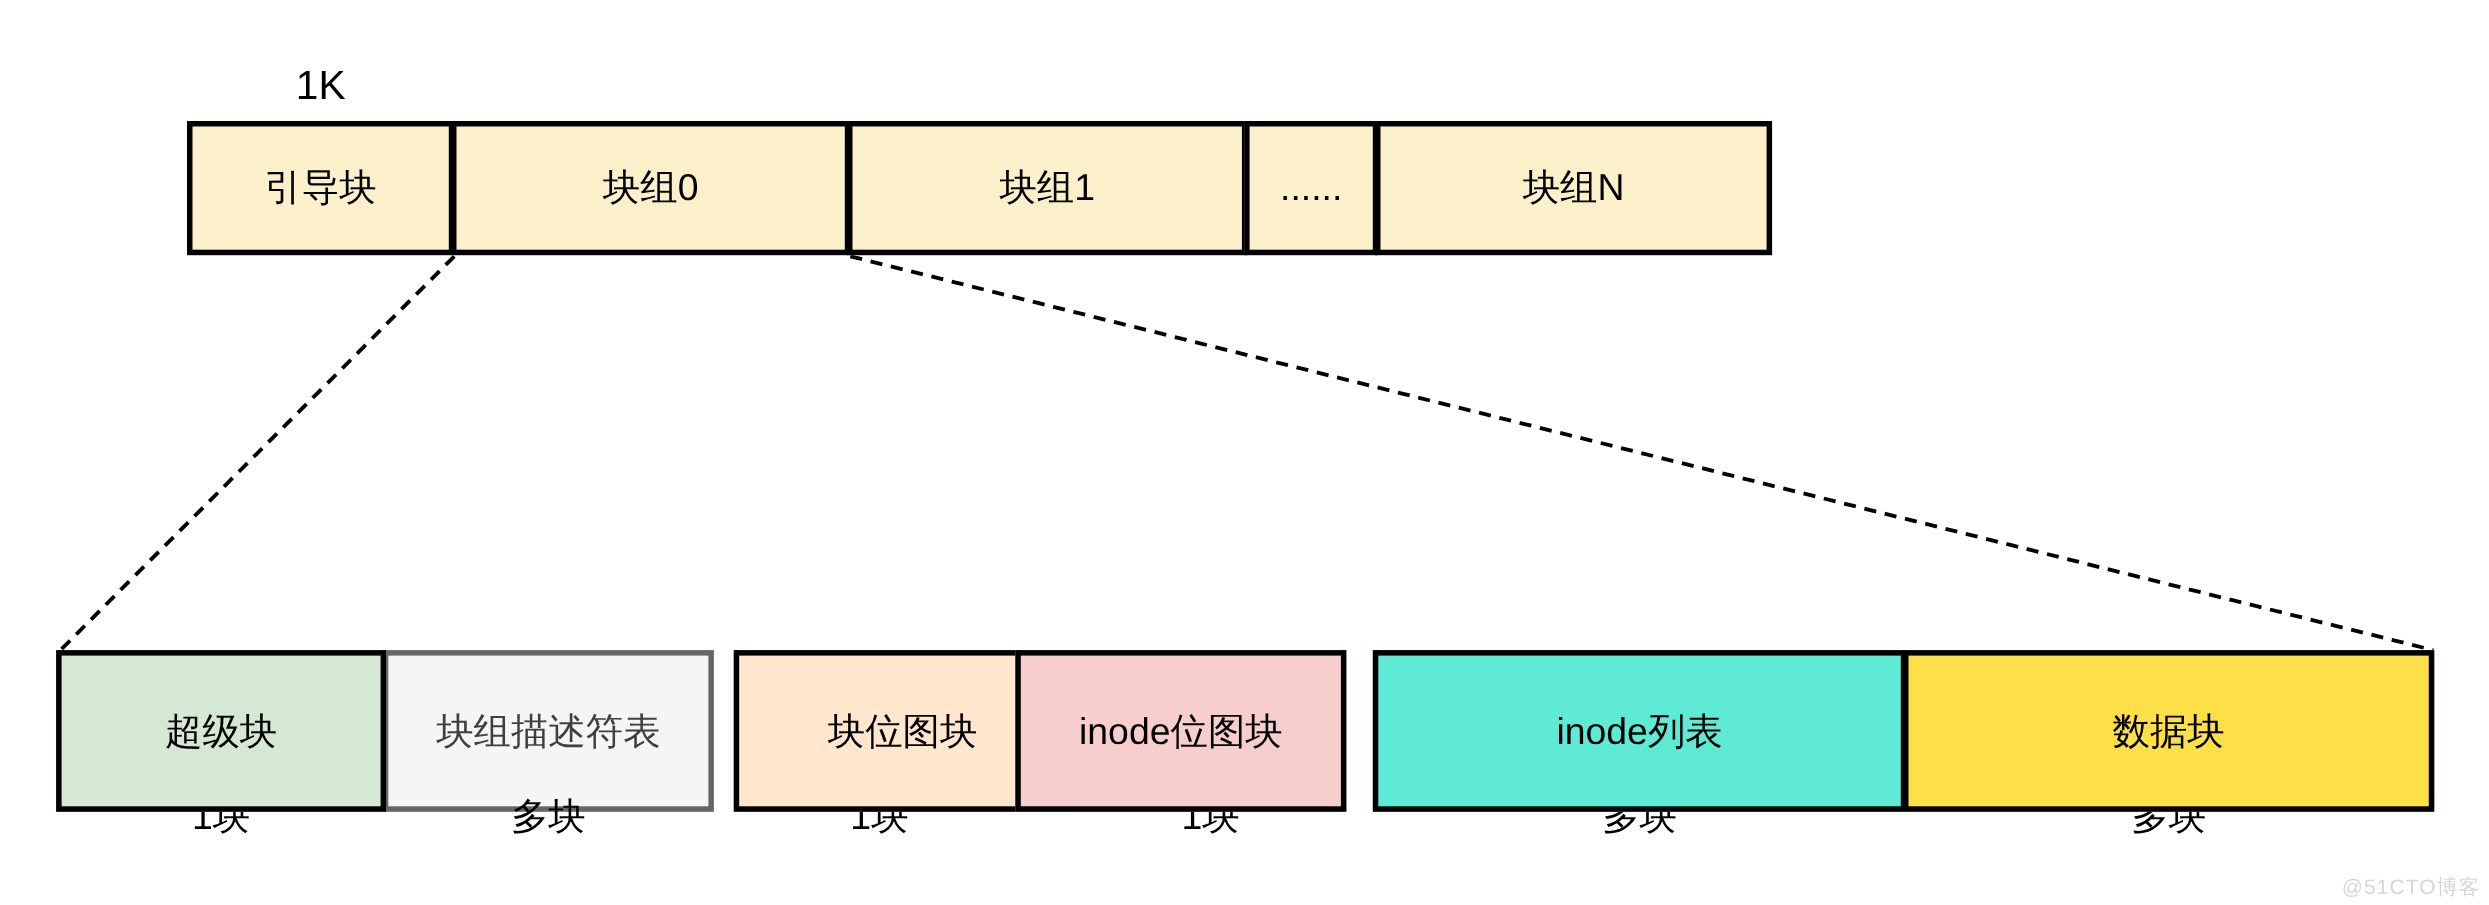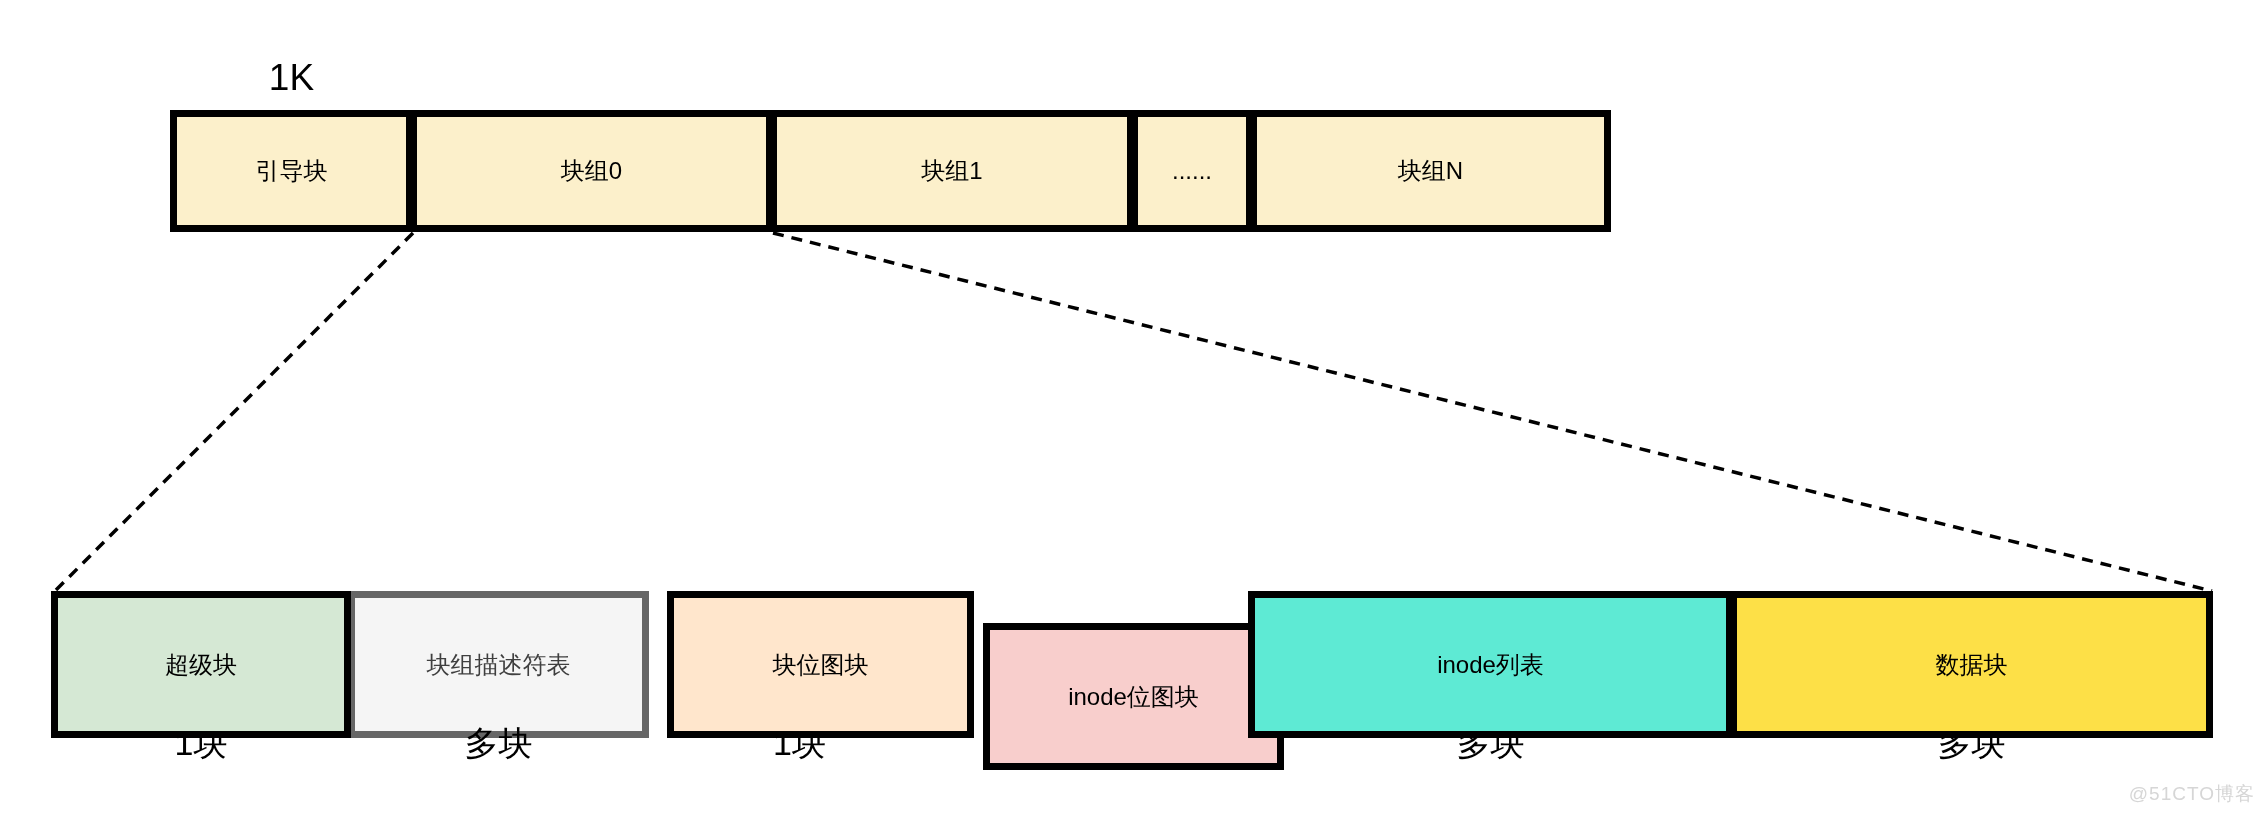--- a/index.html
+++ b/index.html
@@ -1,39 +1,39 @@
 <!DOCTYPE html>
 <html><head>
 <meta charset="utf-8">
 <style>
   html,body{margin:0;padding:0;background:#ffffff;}
   body{font-family:"Liberation Sans","DejaVu Sans",sans-serif;}
   #canvas{position:relative;width:2263px;height:823px;background:#ffffff;overflow:hidden;}
 
   .seg{
     position:absolute;top:0;height:100%;
-    box-sizing:border-box;border:7px solid #701a75;
+    box-sizing:border-box;border:5px solid #701a75;
     display:flex;align-items:center;justify-content:center;
-    font-size:24px;color:#000;white-space:nowrap;
+    font-size:34px;color:#000;white-space:nowrap;
   }
   #top-row{position:absolute;left:170px;top:110px;width:1444px;height:122px;}
   #bottom-row{position:absolute;left:51px;top:591px;width:2165px;height:147px;}
 
   #size-label{
     position:absolute;left:170px;top:56px;width:243px;height:44px;
     font-size:37px;color:#000;text-align:center;line-height:44px;
   }
   #count-labels{position:absolute;left:51px;top:718px;width:2165px;height:50px;}
   .count-label{
     position:absolute;top:0;height:50px;line-height:50px;
     text-align:center;font-size:34px;color:#000;white-space:nowrap;
   }
   #connector-svg{position:absolute;left:0;top:0;pointer-events:none;}
   #watermark{
-    position:absolute;right:8px;bottom:16px;
+    position:absolute;right:8px;bottom:3px;
     font-size:19px;color:#d6d6d6;letter-spacing:1px;
   }
 </style>
 </head>
 <body>
 
 <div id="canvas">
 
   <svg id="connector-svg" width="2263" height="823" viewBox="0 0 2263 823">
       <line x1="413" y1="233" x2="56" y2="590" stroke="#000000" stroke-width="3.5" stroke-dasharray="11 8"></line>
@@ -47,21 +47,21 @@
       <div class="seg" style="left: 240px; width: 363px; background: rgb(252, 240, 203); border-color: rgb(0, 0, 0); color: rgb(0, 0, 0); z-index: 1;">块组0</div>
       <div class="seg" style="left: 600px; width: 364px; background: rgb(252, 240, 203); border-color: rgb(0, 0, 0); color: rgb(0, 0, 0); z-index: 1;">块组1</div>
       <div class="seg" style="left: 961px; width: 122px; background: rgb(252, 240, 203); border-color: rgb(0, 0, 0); color: rgb(0, 0, 0); z-index: 1;">......</div>
       <div class="seg" style="left: 1080px; width: 361px; background: rgb(252, 240, 203); border-color: rgb(0, 0, 0); color: rgb(0, 0, 0); z-index: 1;">块组N</div>
     </div>
 
   <div id="bottom-row">
       <div class="seg" style="left: 0px; width: 300px; background: rgb(213, 232, 212); border-color: rgb(0, 0, 0); color: rgb(0, 0, 0); z-index: 1;">超级块</div>
       <div class="seg" style="left: 297px; width: 301px; background: rgb(245, 245, 245); border-color: rgb(102, 102, 102); color: rgb(63, 63, 63); z-index: 0;">块组描述符表</div>
       <div class="seg" style="left: 616px; width: 307px; background: rgb(255, 230, 204); border-color: rgb(0, 0, 0); color: rgb(0, 0, 0); z-index: 1;">块位图块</div>
-      <div class="seg" style="left: 932px; width: 301px; background: rgb(248, 206, 204); border-color: rgb(0, 0, 0); color: rgb(0, 0, 0); z-index: 1; margin-top: 32px;">inode位图块</div>
+      <div class="seg" style="left: 872px; width: 301px; background: rgb(248, 206, 204); border-color: rgb(0, 0, 0); color: rgb(0, 0, 0); z-index: 1;">inode位图块</div>
       <div class="seg" style="left: 1197px; width: 485px; background: #5eead4; border-color: rgb(0, 0, 0); color: rgb(0, 0, 0); z-index: 1;">inode列表</div>
       <div class="seg" style="left: 1679px; width: 483px; background: #fde047; border-color: rgb(0, 0, 0); color: rgb(0, 0, 0); z-index: 1;">数据块</div>
     </div>
 
   <div id="count-labels">
       <div class="count-label" style="left: 0px; width: 300px;">1块</div>
       <div class="count-label" style="left: 297px; width: 301px;">多块</div>
       <div class="count-label" style="left: 595px; width: 307px;">1块</div>
       <div class="count-label" style="left: 899px; width: 301px;">1块</div>
       <div class="count-label" style="left: 1197px; width: 485px;">多块</div>

